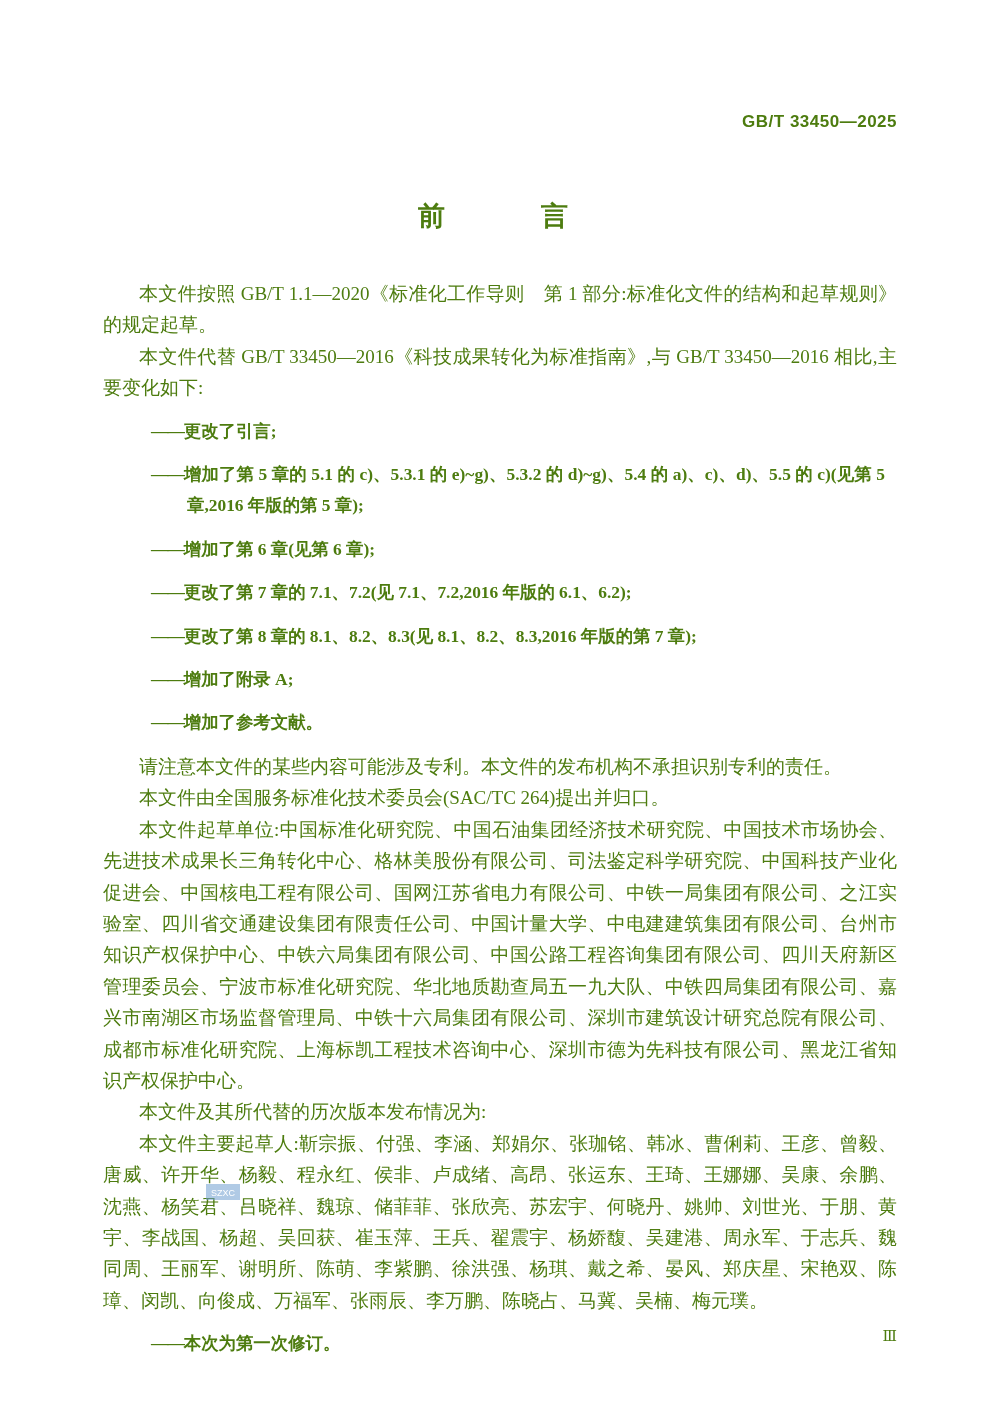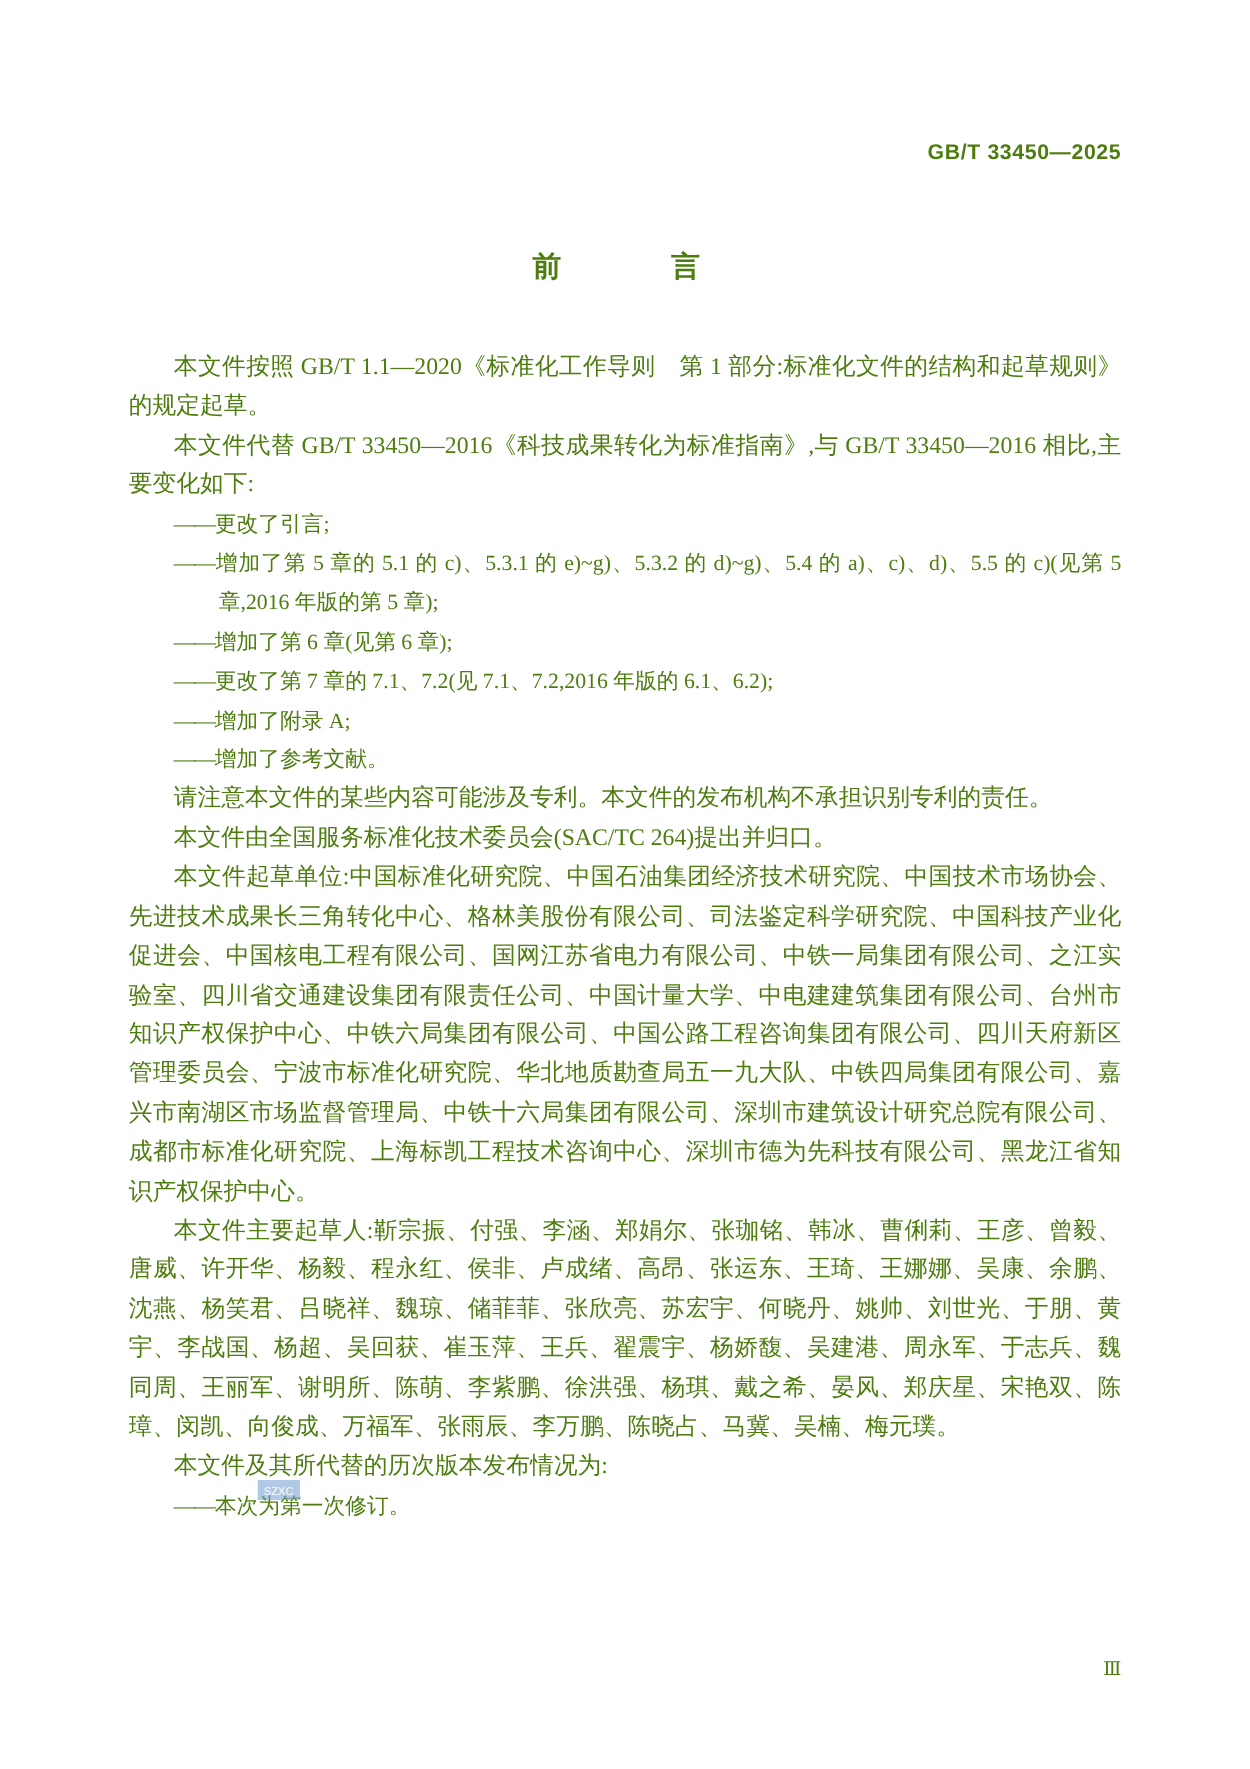--- a/index.html
+++ b/index.html
@@ -26,46 +26,47 @@
     letter-spacing: 0.5px;
   }
   .title {
     position: absolute;
     top: 198px;
     left: 0;
     width: 1000px;
     text-align: center;
     font-family: "Liberation Serif", "DejaVu Serif", serif;
     font-weight: bold;
-    font-size: 23px;
+    font-size: 27px;
     letter-spacing: 14px;
   }
   .body {
     position: absolute;
     top: 278px;
     left: 103px;
     width: 794px;
   }
   p {
     margin: 0 0 0 0;
     font-size: 19px;
     line-height: 31.4px;
     text-align: justify;
     text-justify: inter-ideograph;
   }
   p.indent {
     text-indent: 36px;
   }
   .dashitem {
-    margin: 0;
+    margin: 12px;
     padding-left: 72px;
     font-size: 17.4px;
     line-height: 31.4px;
     text-align: justify;
     text-justify: inter-ideograph;
+    font-weight: bold;
   }
   .dashitem .dash {
     margin-left: -36px;
     letter-spacing: -1px;
   }
   .list-block {
     margin: 0;
   }
   .logo {
     position: absolute;
@@ -95,33 +96,34 @@
 
     <p class="indent">本文件按照 GB/T 1.1—2020《标准化工作导则　第 1 部分:标准化文件的结构和起草规则》的规定起草。</p>
 
     <p class="indent">本文件代替 GB/T 33450—2016《科技成果转化为标准指南》,与 GB/T 33450—2016 相比,主要变化如下:</p>
 
     <div class="list-block">
       <p class="dashitem"><span class="dash">——</span><span>更改了引言;</span></p>
       <p class="dashitem"><span class="dash">——</span><span>增加了第 5 章的 5.1 的 c)、5.3.1 的 e)~g)、5.3.2 的 d)~g)、5.4 的 a)、c)、d)、5.5 的 c)(见第 5 章,2016 年版的第 5 章);</span></p>
       <p class="dashitem"><span class="dash">——</span><span>增加了第 6 章(见第 6 章);</span></p>
       <p class="dashitem"><span class="dash">——</span><span>更改了第 7 章的 7.1、7.2(见 7.1、7.2,2016 年版的 6.1、6.2);</span></p>
+      <p class="dashitem"><span class="dash">——</span><span>更改了第 8 章的 8.1、8.2、8.3(见 8.1、8.2、8.3,2016 年版的第 7 章);</span></p>
       <p class="dashitem"><span class="dash">——</span><span>增加了附录 A;</span></p>
       <p class="dashitem"><span class="dash">——</span><span>增加了参考文献。</span></p>
     </div>
 
     <p class="indent">请注意本文件的某些内容可能涉及专利。本文件的发布机构不承担识别专利的责任。</p>
 
     <p class="indent">本文件由全国服务标准化技术委员会(SAC/TC 264)提出并归口。</p>
 
     <p class="indent">本文件起草单位:中国标准化研究院、中国石油集团经济技术研究院、中国技术市场协会、先进技术成果长三角转化中心、格林美股份有限公司、司法鉴定科学研究院、中国科技产业化促进会、中国核电工程有限公司、国网江苏省电力有限公司、中铁一局集团有限公司、之江实验室、四川省交通建设集团有限责任公司、中国计量大学、中电建建筑集团有限公司、台州市知识产权保护中心、中铁六局集团有限公司、中国公路工程咨询集团有限公司、四川天府新区管理委员会、宁波市标准化研究院、华北地质勘查局五一九大队、中铁四局集团有限公司、嘉兴市南湖区市场监督管理局、中铁十六局集团有限公司、深圳市建筑设计研究总院有限公司、成都市标准化研究院、上海标凯工程技术咨询中心、深圳市德为先科技有限公司、黑龙江省知识产权保护中心。</p>
 
+    <p class="indent">本文件及其所代替的历次版本发布情况为:</p>
+
     <p class="indent">本文件主要起草人:靳宗振、付强、李涵、郑娟尔、张珈铭、韩冰、曹俐莉、王彦、曾毅、唐威、许开华、杨毅、程永红、侯非、卢成绪、高昂、张运东、王琦、王娜娜、吴康、余鹏、沈燕、杨笑君、吕晓祥、魏琼、储菲菲、张欣亮、苏宏宇、何晓丹、姚帅、刘世光、于朋、黄宇、李战国、杨超、吴回获、崔玉萍、王兵、翟震宇、杨娇馥、吴建港、周永军、于志兵、魏同周、王丽军、谢明所、陈萌、李紫鹏、徐洪强、杨琪、戴之希、晏风、郑庆星、宋艳双、陈璋、闵凯、向俊成、万福军、张雨辰、李万鹏、陈晓占、马冀、吴楠、梅元璞。</p>
-
-    <p class="indent">本文件及其所代替的历次版本发布情况为:</p>
 
     <div class="list-block">
       <p class="dashitem"><span class="dash">——</span><span>本次为第一次修订。</span></p>
     </div>
 
   </div>
 
   <svg class="logo" viewBox="0 0 34 20" xmlns="http://www.w3.org/2000/svg">
     <rect x="0" y="2" width="34" height="16" fill="#6f9fd0" opacity="0.55"></rect>
     <text x="17" y="14" font-size="9" font-family="Liberation Sans, sans-serif" fill="#ffffff" text-anchor="middle">SZXC</text>

